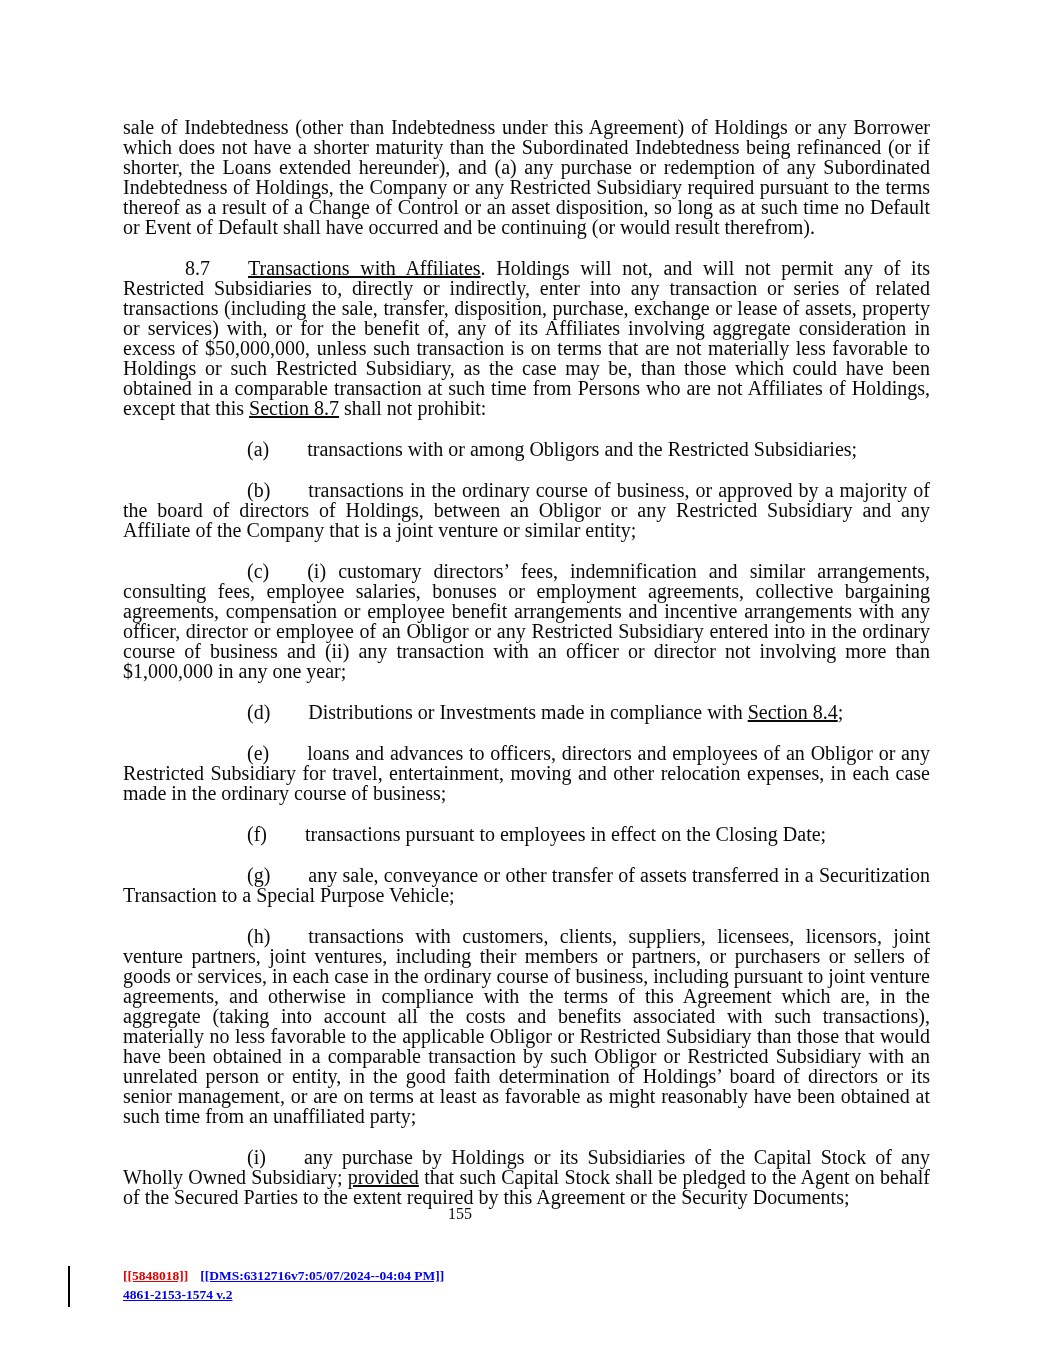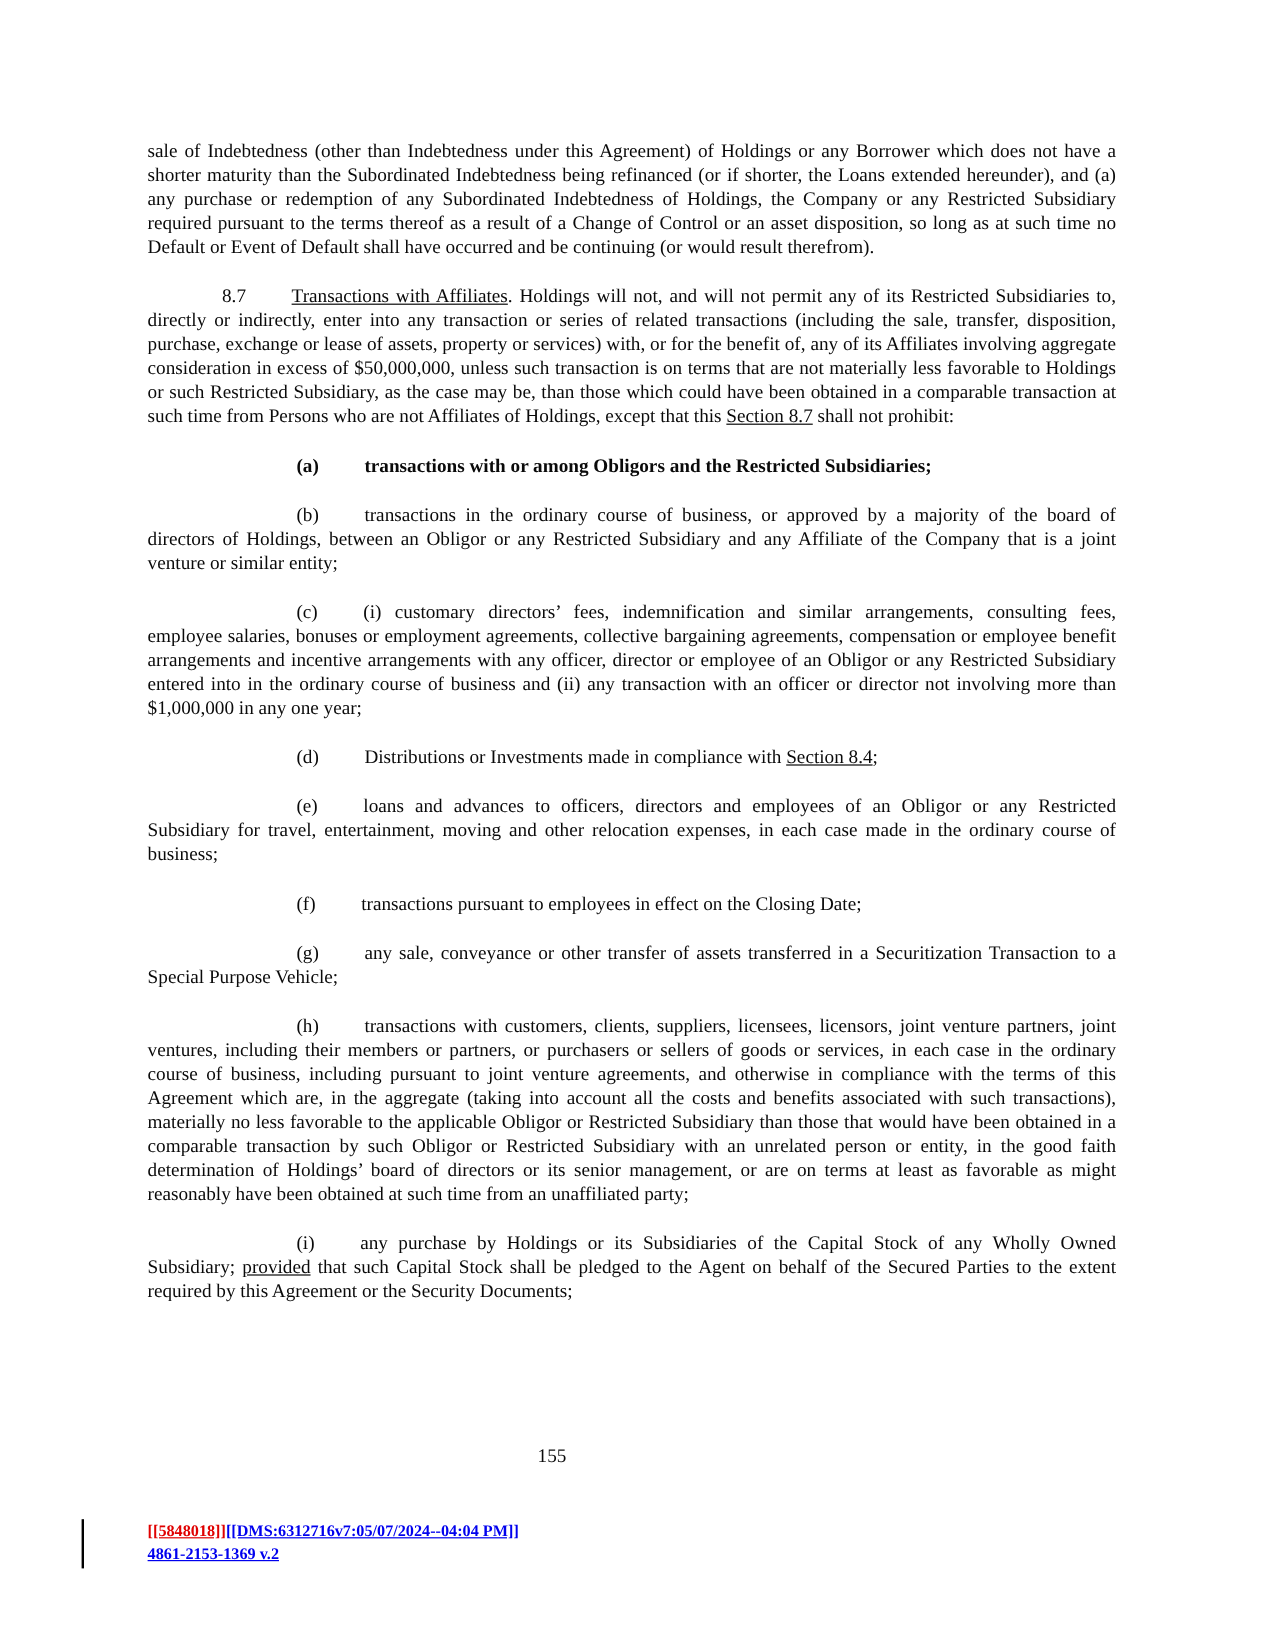--- a/index.html
+++ b/index.html
@@ -10,21 +10,21 @@
     position: relative;
     font-family: "Liberation Serif", serif;
     color: #0a0a0a;
     overflow: hidden;
   }
   .content {
     position: absolute;
     left: 123px;
     top: 117px;
     width: 807px;
-    font-size: 16px;
+    font-size: 20px;
     line-height: 20px;
     text-align: justify;
   }
   .para { margin: 0 0 21px 0; }
   .para:last-child { margin-bottom: 16px; }
   .u { text-decoration: underline; }
   .tab { display: inline-block; }
   .page-number {
     position: absolute;
     top: 1205px;
@@ -52,31 +52,31 @@
     height: 41px;
     background: #000000;
   }
 </style>
 </head>
 <body>
 
 <div class="content">
     <p class="para" style="text-indent: 0px;"><span>sale of Indebtedness (other than Indebtedness under this Agreement) of Holdings or any Borrower which does not have a shorter maturity than the Subordinated Indebtedness being refinanced (or if shorter, the Loans extended hereunder), and (a) any purchase or redemption of any Subordinated Indebtedness of Holdings, the Company or any Restricted Subsidiary required pursuant to the terms thereof as a result of a Change of Control or an asset disposition, so long as at such time no Default or Event of Default shall have occurred and be continuing (or would result therefrom).</span></p>
     <p class="para" style="text-indent: 62px;"><span>8.7</span><span class="tab" style="width: 38px;"></span><span class="u">Transactions with Affiliates</span><span>. Holdings will not, and will not permit any of its Restricted Subsidiaries to, directly or indirectly, enter into any transaction or series of related transactions (including the sale, transfer, disposition, purchase, exchange or lease of assets, property or services) with, or for the benefit of, any of its Affiliates involving aggregate consideration in excess of $50,000,000, unless such transaction is on terms that are not materially less favorable to Holdings or such Restricted Subsidiary, as the case may be, than those which could have been obtained in a comparable transaction at such time from Persons who are not Affiliates of Holdings, except that this </span><span class="u">Section 8.7</span><span> shall not prohibit:</span></p>
-    <p class="para" style="text-indent: 124px; font-weight: bold;"><span>(a)</span><span class="tab" style="width: 38px;"></span><span>transactions with or among Obligors and the Restricted Subsidiaries;</span></p>
+    <p class="para" style="text-indent: 124px;"><span>(a)</span><span class="tab" style="width: 38px;"></span><span>transactions with or among Obligors and the Restricted Subsidiaries;</span></p>
     <p class="para" style="text-indent: 124px;"><span>(b)</span><span class="tab" style="width: 38px;"></span><span>transactions in the ordinary course of business, or approved by a majority of the board of directors of Holdings, between an Obligor or any Restricted Subsidiary and any Affiliate of the Company that is a joint venture or similar entity;</span></p>
     <p class="para" style="text-indent: 124px;"><span>(c)</span><span class="tab" style="width: 38px;"></span><span>(i) customary directors’ fees, indemnification and similar arrangements, consulting fees, employee salaries, bonuses or employment agreements, collective bargaining agreements, compensation or employee benefit arrangements and incentive arrangements with any officer, director or employee of an Obligor or any Restricted Subsidiary entered into in the ordinary course of business and (ii) any transaction with an officer or director not involving more than $1,000,000 in any one year;</span></p>
     <p class="para" style="text-indent: 124px;"><span>(d)</span><span class="tab" style="width: 38px;"></span><span>Distributions or Investments made in compliance with </span><span class="u">Section 8.4</span><span>;</span></p>
     <p class="para" style="text-indent: 124px;"><span>(e)</span><span class="tab" style="width: 38px;"></span><span>loans and advances to officers, directors and employees of an Obligor or any Restricted Subsidiary for travel, entertainment, moving and other relocation expenses, in each case made in the ordinary course of business;</span></p>
     <p class="para" style="text-indent: 124px;"><span>(f)</span><span class="tab" style="width: 38px;"></span><span>transactions pursuant to employees in effect on the Closing Date;</span></p>
     <p class="para" style="text-indent: 124px;"><span>(g)</span><span class="tab" style="width: 38px;"></span><span>any sale, conveyance or other transfer of assets transferred in a Securitization Transaction to a Special Purpose Vehicle;</span></p>
     <p class="para" style="text-indent: 124px;"><span>(h)</span><span class="tab" style="width: 38px;"></span><span>transactions with customers, clients, suppliers, licensees, licensors, joint venture partners, joint ventures, including their members or partners, or purchasers or sellers of goods or services, in each case in the ordinary course of business, including pursuant to joint venture agreements, and otherwise in compliance with the terms of this Agreement which are, in the aggregate (taking into account all the costs and benefits associated with such transactions), materially no less favorable to the applicable Obligor or Restricted Subsidiary than those that would have been obtained in a comparable transaction by such Obligor or Restricted Subsidiary with an unrelated person or entity, in the good faith determination of Holdings’ board of directors or its senior management, or are on terms at least as favorable as might reasonably have been obtained at such time from an unaffiliated party;</span></p>
     <p class="para" style="text-indent: 124px;"><span>(i)</span><span class="tab" style="width: 38px;"></span><span>any purchase by Holdings or its Subsidiaries of the Capital Stock of any Wholly Owned Subsidiary; </span><span class="u">provided</span><span> that such Capital Stock shall be pledged to the Agent on behalf of the Secured Parties to the extent required by this Agreement or the Security Documents;</span></p>
   </div>
 
 <div class="page-number">155</div>
 
 <div class="change-bar"></div>
 
 <div class="footer">
-  <div id="footer-line1"><span class="deleted" style="color: rgb(224, 0, 0); text-decoration: underline;">[[5848018]]</span><span class="inserted" style="color: rgb(0, 0, 238);">[[DMS:6312716v7:05/07/2024--04:04 PM]]</span></div>
-  <div id="footer-line2"><span class="inserted" style="color: rgb(0, 0, 238);">4861-2153-1369 v.2</span></div>
+  <div id="footer-line1"><span class="deleted" style="color: rgb(224, 0, 0); text-decoration: underline;">[[5848018]]</span><span class="inserted" style="color: rgb(0, 0, 238); padding-left: 12px;">[[DMS:6312716v7:05/07/2024--04:04 PM]]</span></div>
+  <div id="footer-line2"><span class="inserted" style="color: rgb(0, 0, 238);">4861-2153-1574 v.2</span></div>
 </div>
 
 </body></html>

